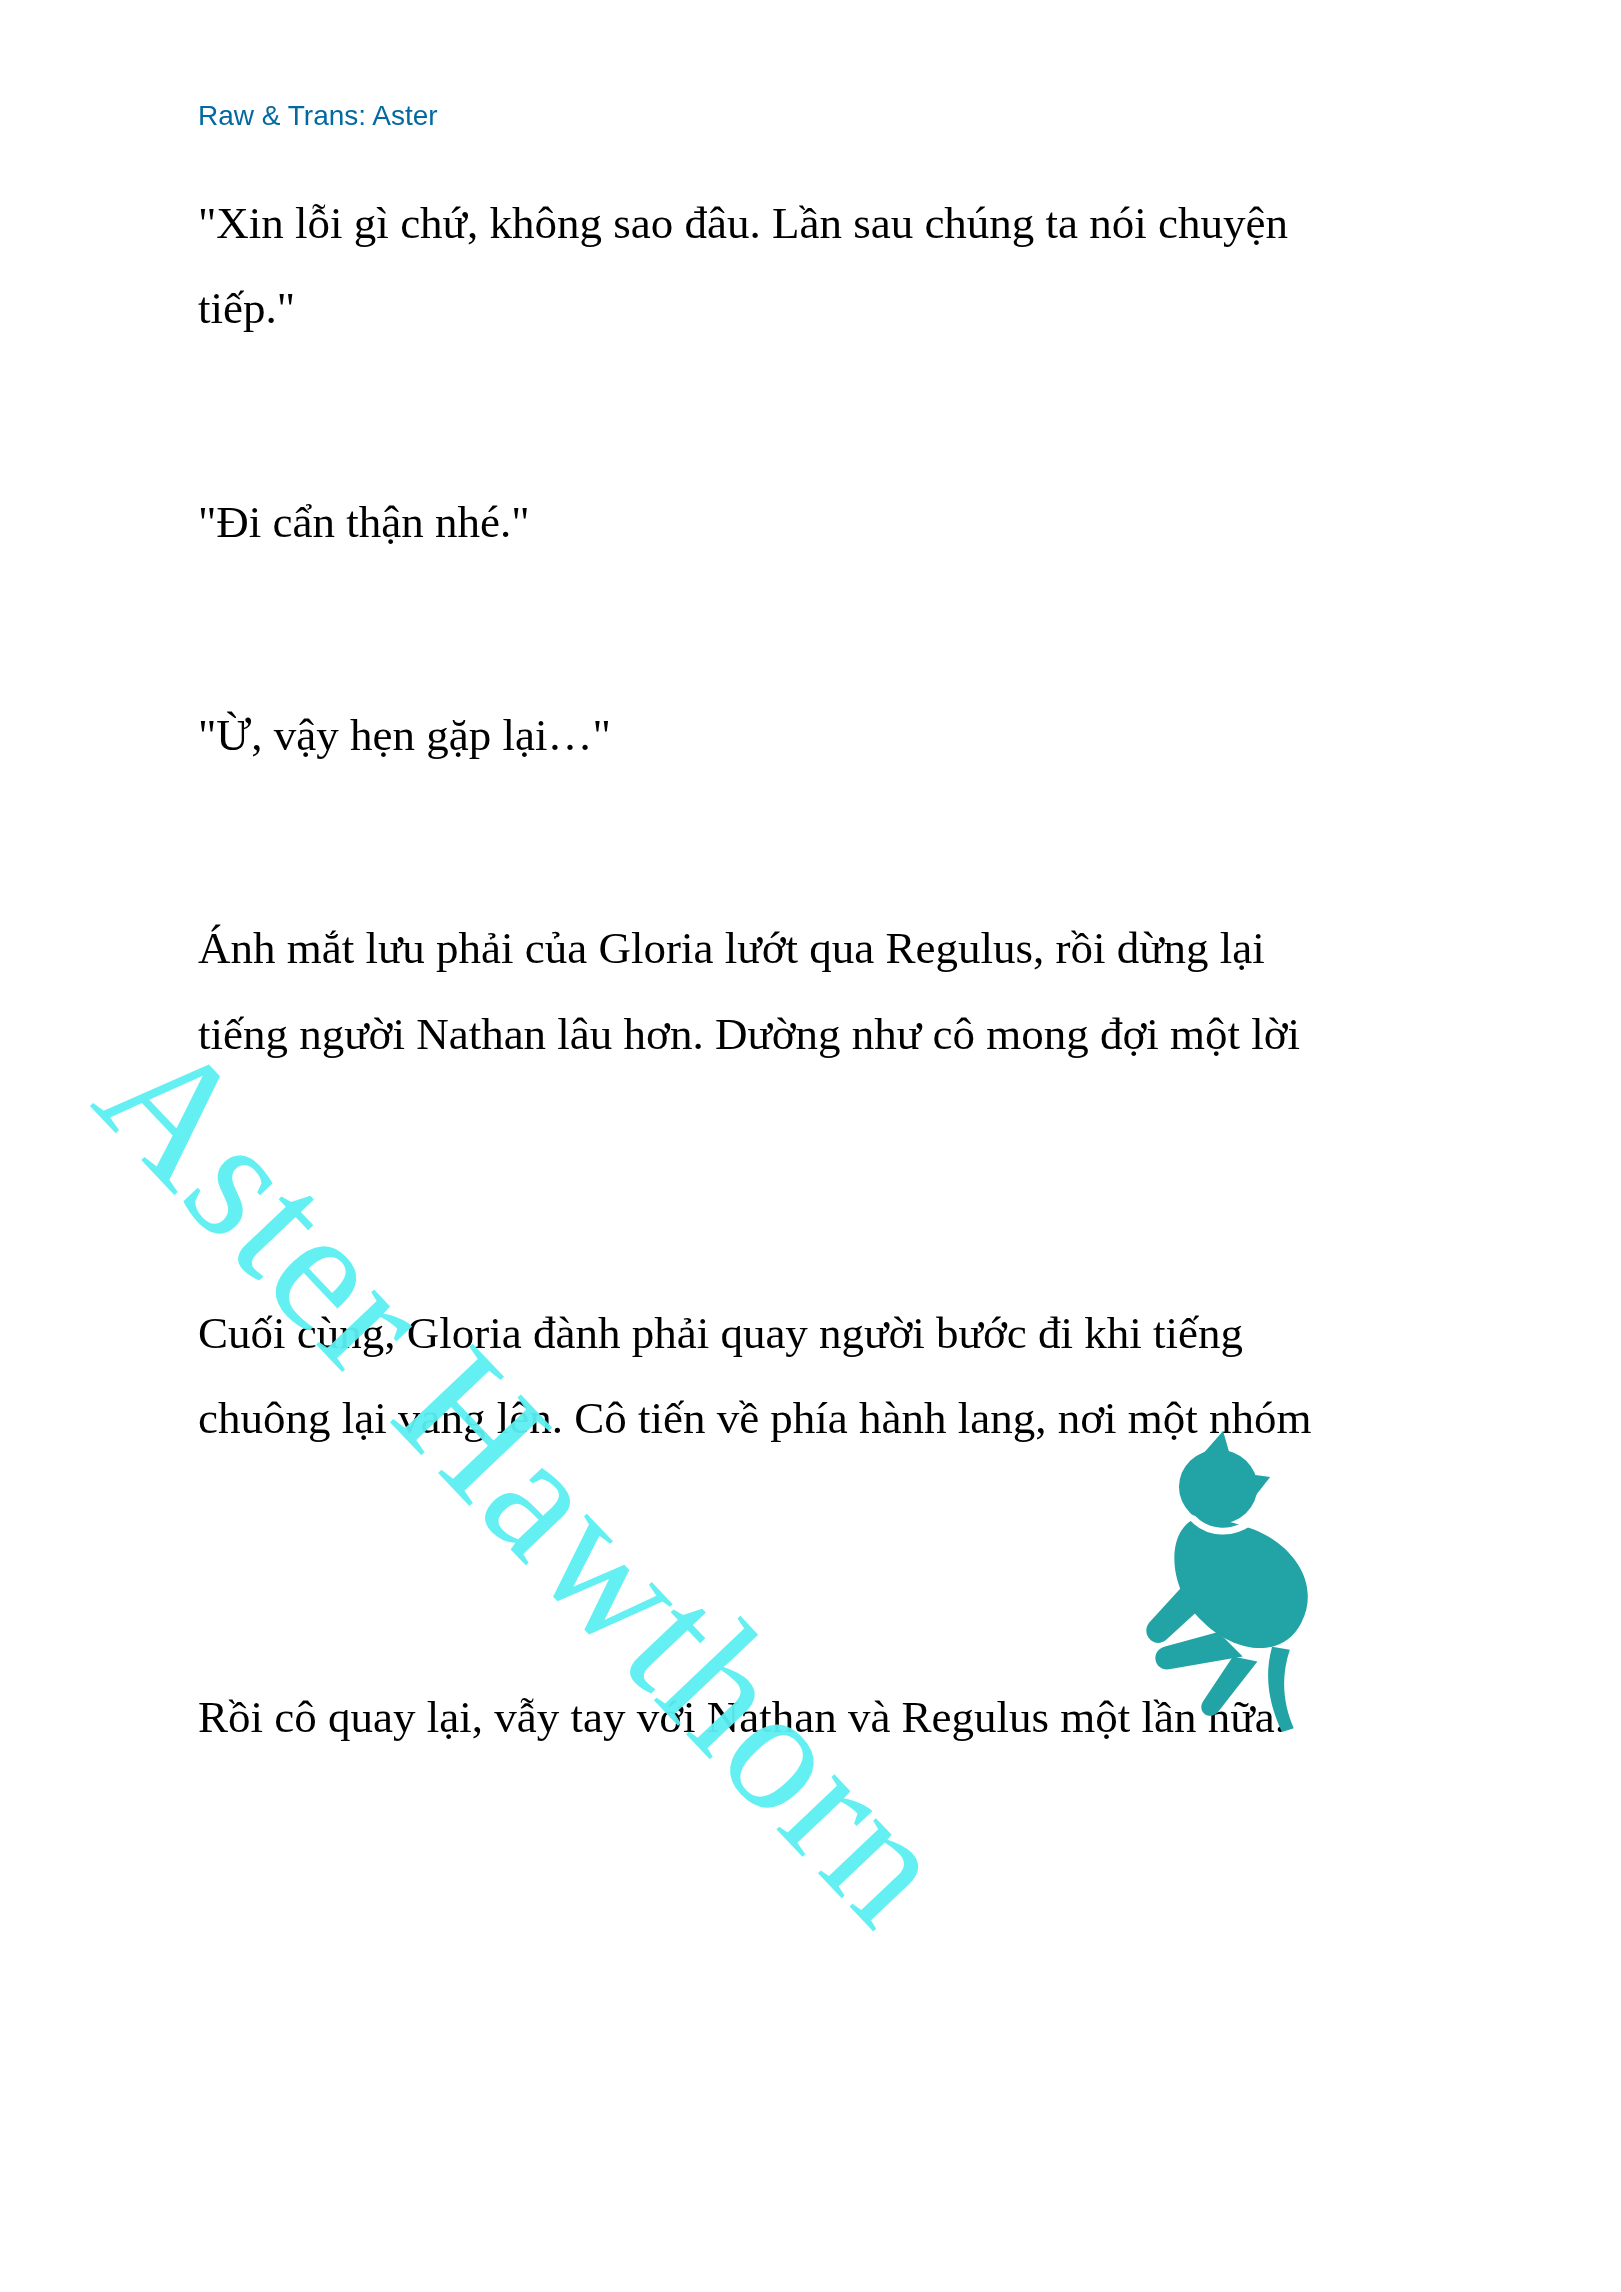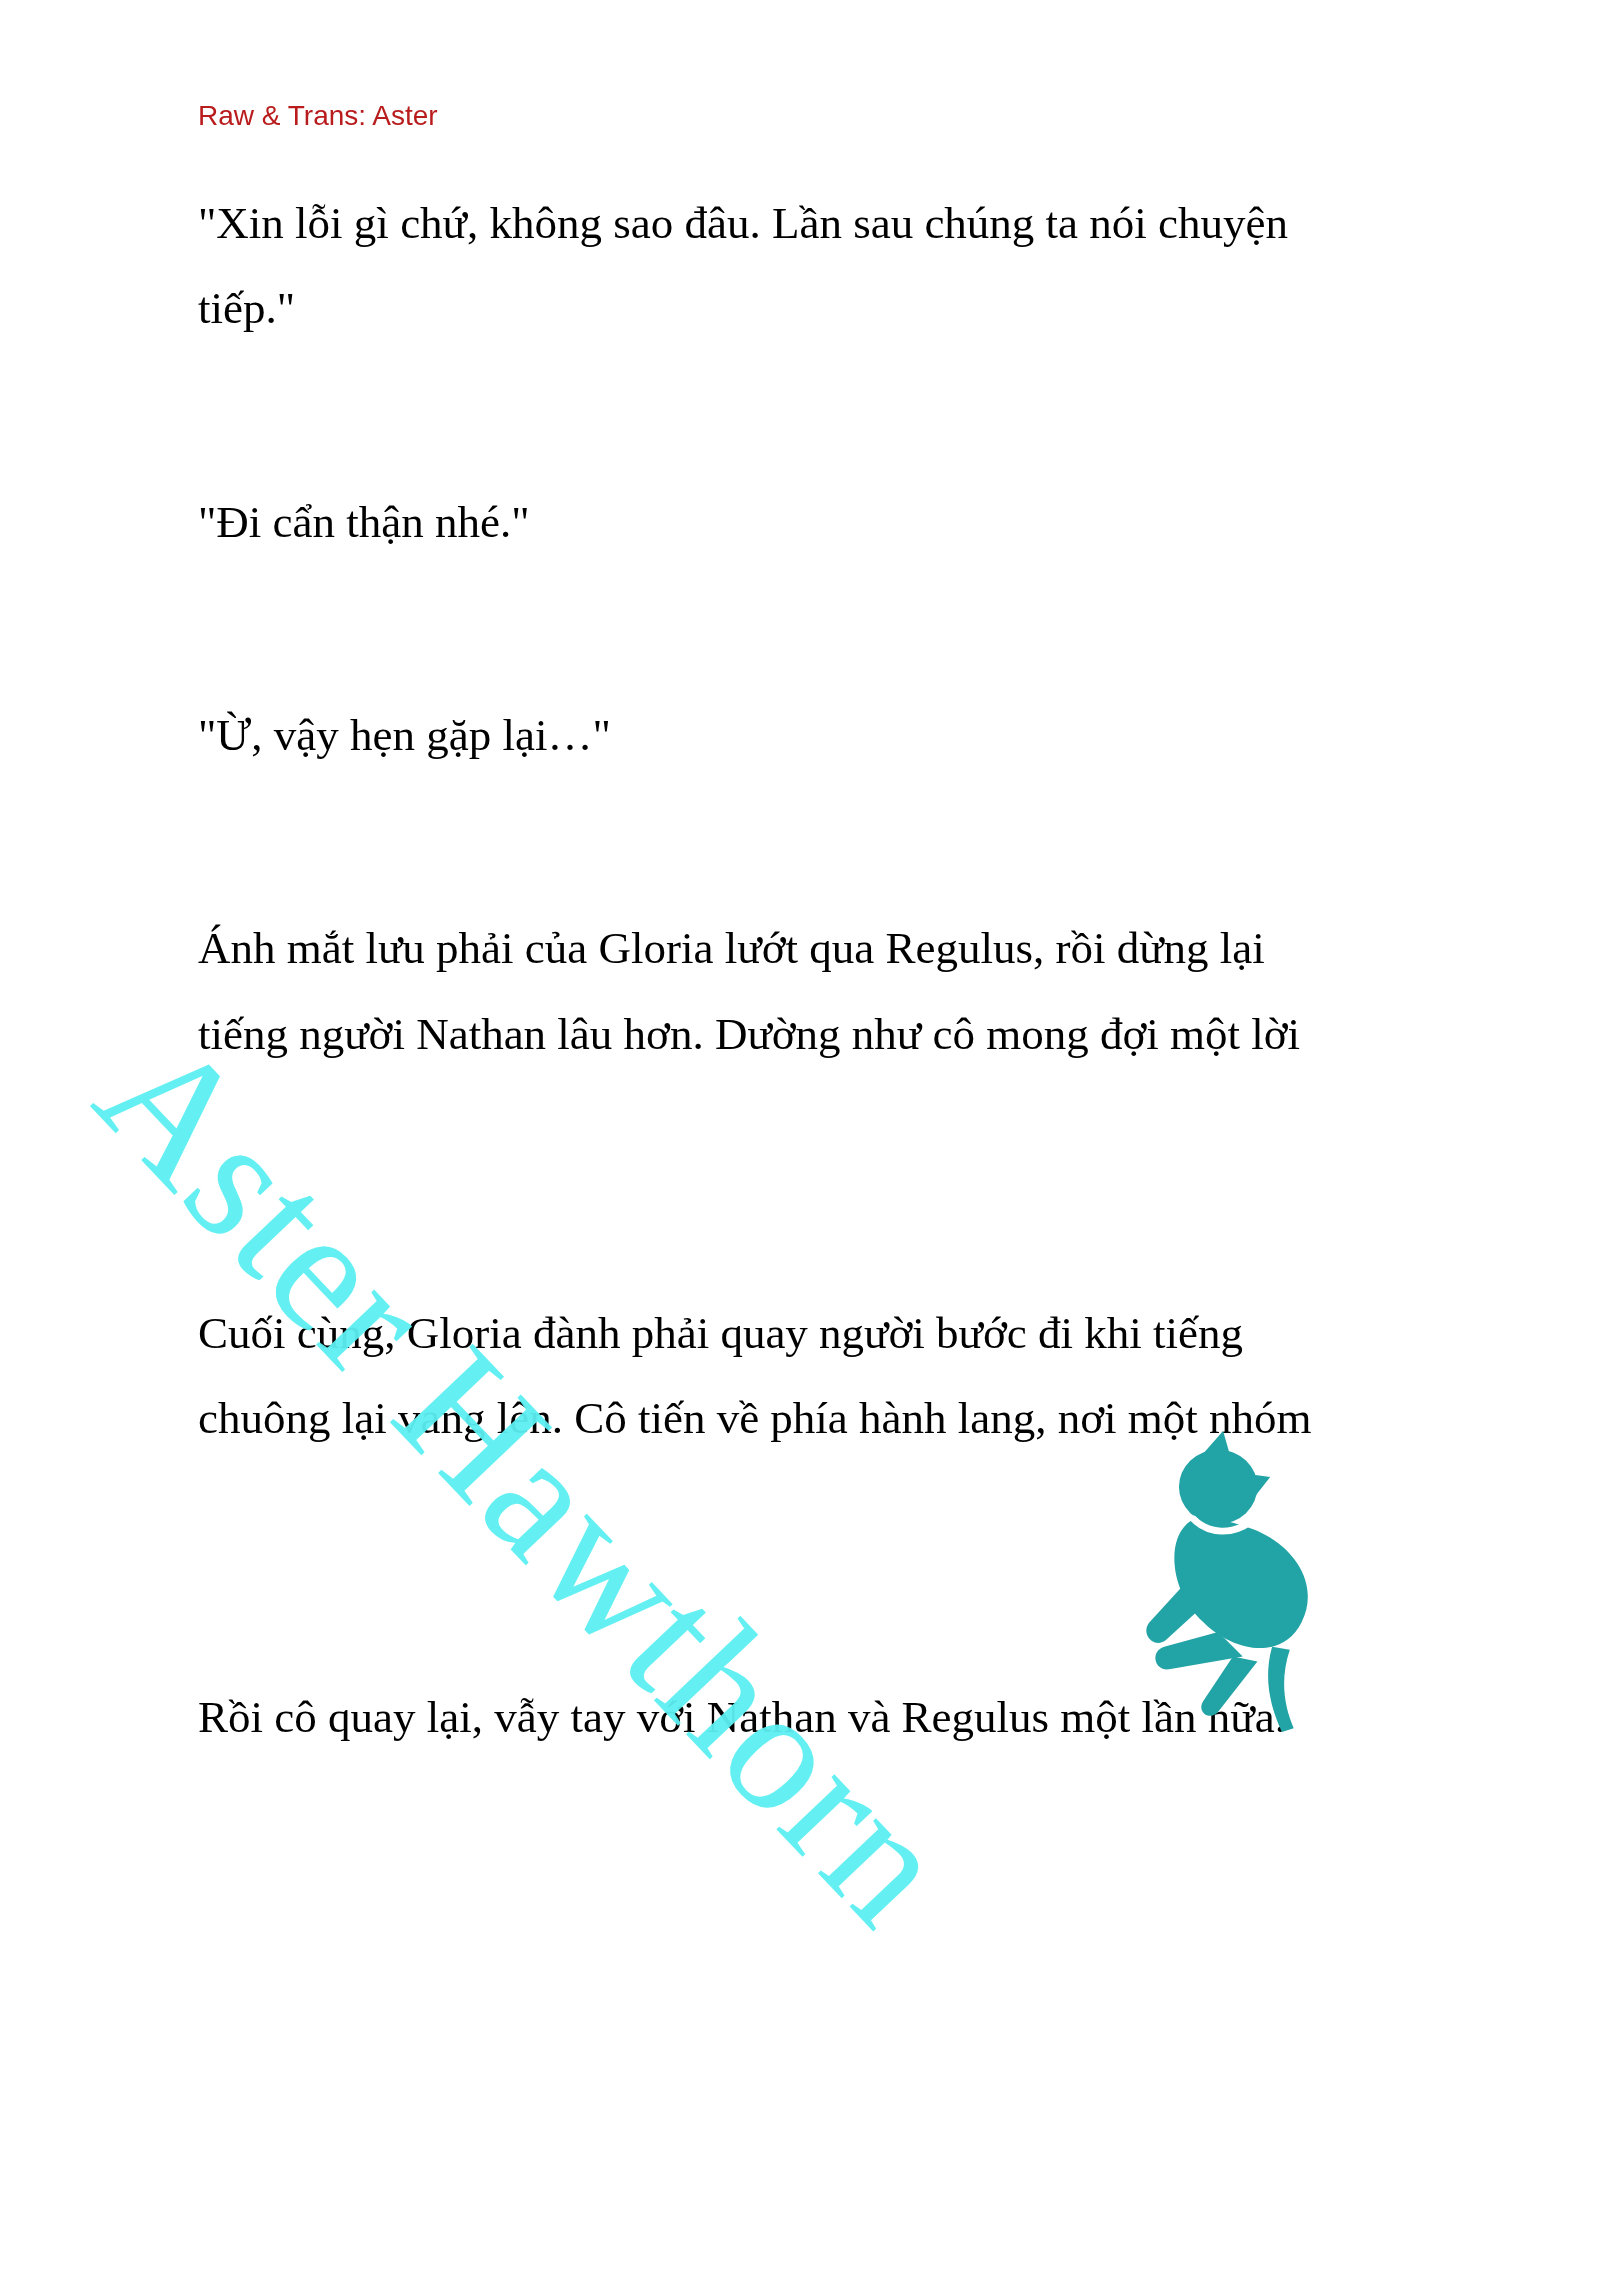--- a/index.html
+++ b/index.html
@@ -1,20 +1,20 @@
 <!DOCTYPE html>
 <html><head>
 <meta charset="utf-8">
 <style>
   html, body { margin: 0; padding: 0; background: #ffffff; }
   body { width: 1621px; height: 2293px; position: relative; overflow: hidden; }
   .page { position: absolute; left: 0; top: 0; width: 1621px; height: 2293px; background: #ffffff; }
   .header {
     position: absolute; left: 198px; top: 98px;
-    font-family: "Liberation Sans", sans-serif; font-size: 28px; color: #b91c1c;
+    font-family: "Liberation Sans", sans-serif; font-size: 28px; color: #0369a1;
     line-height: 35px;
   }
   .line {
     position: absolute; left: 198px;
     font-family: "Liberation Serif", serif; font-size: 45px; color: #000;
     line-height: 55px; white-space: nowrap;
   }
   .watermark {
     position: absolute; left: 194px; top: 1005px;
     transform-origin: 0 0; transform: rotate(46.5deg);

